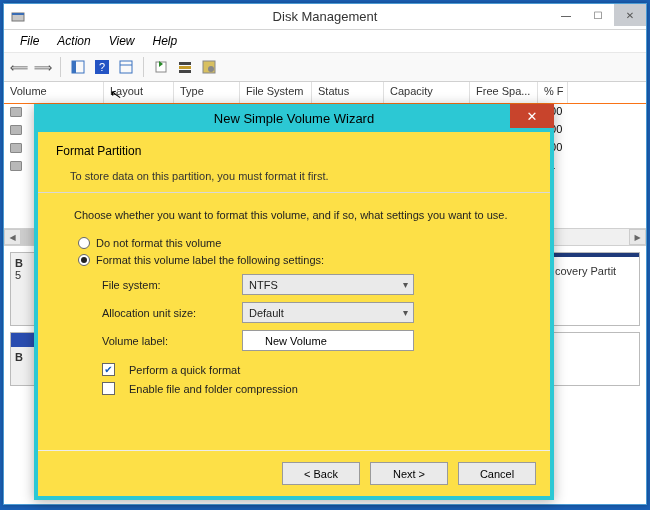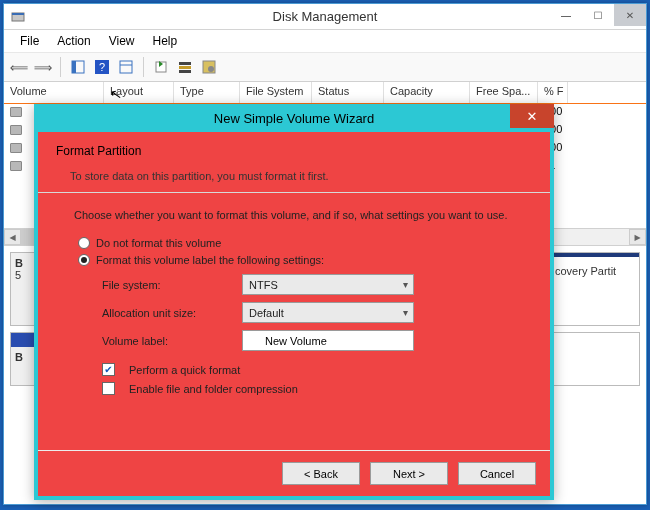--- a/index.html
+++ b/index.html
@@ -13,21 +13,21 @@
   .titlebar {
     height:26px; background:#fff; display:flex; align-items:center;
     justify-content:center; position:relative; border-bottom:1px solid #d4d4d4;
   }
   .titlebar .title { font-size:13px; color:#333; }
   .titlebar .icon-left { position:absolute; left:6px; top:5px; width:16px; height:16px; }
   .win-buttons { position:absolute; right:0; top:0; display:flex; }
   .win-btn { width:32px; height:22px; display:flex; align-items:center; justify-content:center; font-size:10px; color:#333; }
   .win-btn.close { background:#c9ccd1; color:#555; }
   .win-btn.max { color:#555; }
-  .menubar { height:22px; display:flex; align-items:center; padding:0 8px; gap:2px; background:#fff; }
+  .menubar { height:22px; display:flex; align-items:center; padding:0 8px; gap:2px; background:#fff;font-style:italic; }
   .menubar span { padding:2px 8px; }
   .toolbar { height:30px; border-top:1px solid #e8e8e8; border-bottom:1px solid #d0d0d0;
     display:flex; align-items:center; padding:0 6px; gap:6px; background:#f9f9f9; }
   .tb-icon { width:18px; height:18px; display:flex; align-items:center; justify-content:center; font-size:13px; color:#555; }
   .tb-sep { width:1px; height:20px; background:#d0d0d0; margin:0 2px; }
 
   .list-header { display:flex; height:22px; border-bottom:1px solid #f97316; background:#fff; }
   .lh-cell { border-right:1px solid #e0e0e0; padding:3px 6px; font-size:11px; color:#333;
     overflow:hidden; white-space:nowrap; }
   .list-body { position:relative; background:#fff; }
@@ -44,21 +44,21 @@
   .disk-row { display:flex; height:60px; margin-bottom:6px; border:1px solid #bbb; }
   .disk-label { width:70px; background:#f0f0f0; border-right:1px solid #bbb; padding:4px; }
   .disk-part { flex:1; border-right:1px solid #bbb; padding:4px; position:relative; }
   .disk-part:last-child { border-right:none; }
   .part-bar { position:absolute; left:0; right:0; top:0; height:4px; background:#1f3a7a; }
   .part-bar.recovery { background:#1f3a7a; }
 
   
   .wizard {
     position:absolute; left:34px; top:104px; width:520px; height:396px;
-    border:4px solid #2cc8d4; background:#ef4444; box-shadow:0 2px 12px rgba(0,0,0,.3);
+    border:4px solid #2cc8d4; background:#fde047; box-shadow:0 2px 12px rgba(0,0,0,.3);
     display:flex; flex-direction:column;
   }
   .wiz-title { height:28px; background:#2cc8d4; margin:-4px -4px 0 -4px;
     display:flex; align-items:center; justify-content:center; position:relative;
     color:#000; font-size:13px; }
   .wiz-close { position:absolute; right:0; top:0; width:44px; height:24px;
     background:#c8442c; color:#fff; display:flex; align-items:center; justify-content:center;
     font-size:13px; }
   .wiz-header { padding:12px 18px 10px 18px; border-bottom:1px solid #d8d8d8; }
   .wiz-heading { font-weight:normal; font-size:12px; margin-bottom:12px; }

